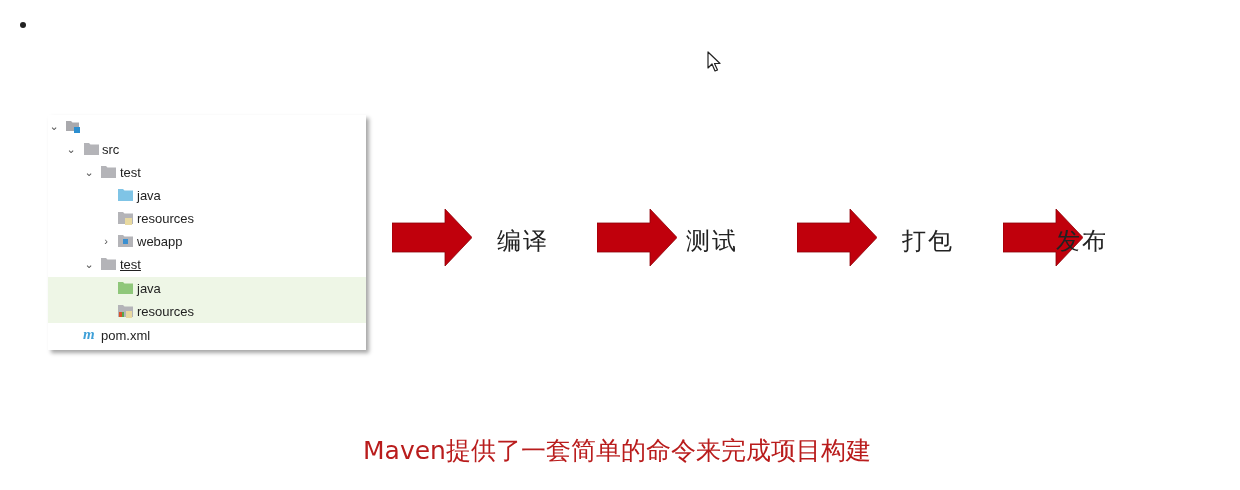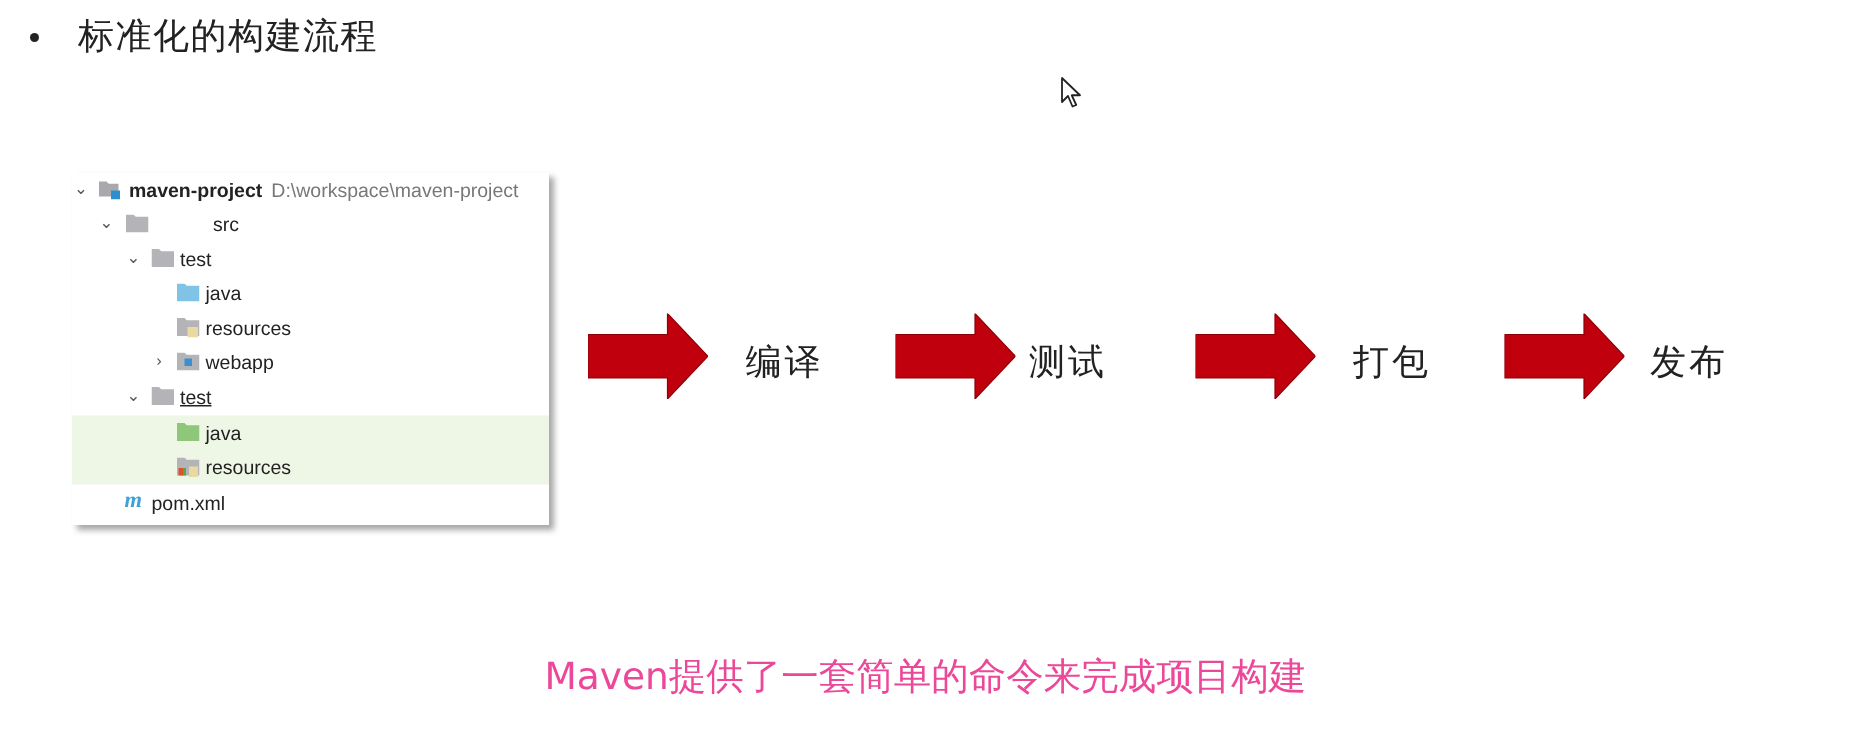--- a/index.html
+++ b/index.html
@@ -26,59 +26,55 @@
   .folder svg { display: block; }
   .tree-label { position: absolute; white-space: nowrap; }
   .tree-label.bold { font-weight: bold; }
   .tree-path { color: #777; margin-left: 6px; font-weight: normal; }
   .pom-m { position: absolute; color: #3fa0d8; font-style: italic; font-weight: bold; font-size: 15px; font-family: "Liberation Serif", serif; }
 
   .arrow { position: absolute; top: 209px; width: 80px; height: 57px; }
   .step-label { position: absolute; top: 225px; font-size: 24px; color: #222; letter-spacing: 2px; }
 
   .caption {
-    position: absolute; left: 363px; top: 434px; font-size: 25px; color: #ec4899;
+    position: absolute; left: 363px; top: 434px; font-size: 25px; color: #b91c1c;
     font-family: "DejaVu Sans", "Liberation Sans", sans-serif;
   }
 </style>
 </head>
 <body>
 
 <div class="heading">
   <span class="bullet"></span>
-  <span class="heading-text">标准化的构建流程</span>
 </div>
 
 <svg class="cursor" viewBox="0 0 16 22">
   <path d="M1 1 L1 17 L5 13 L8 20 L10.5 19 L7.5 12.5 L13 12.5 Z" fill="#fff" stroke="#222" stroke-width="1.2" stroke-linejoin="round"></path>
 </svg>
 
 <div class="tree">
 
   <div class="tree-row" style="top:0px;">
     <span class="chev" style="left:0px;top:5px;">⌄</span>
     <span class="folder" style="left:18px;top:5px;">
       <svg width="15" height="13" viewBox="0 0 15 13">
           <path d="M0 1h5l1.5 1.5H13V11H0z" fill="#a9a9ad"></path>
           <rect x="8" y="7" width="6" height="6" fill="#2c8fd0"></rect>
         </svg>
     </span>
-    <span class="tree-label bold" style="left:38px;top:4px;">
-      <span>maven-project</span><span class="tree-path">D:\workspace\maven-project</span>
-    </span>
   </div>
 
   <div class="tree-row" style="top:23px;">
     <span class="chev" style="left:17px;top:5px;">⌄</span>
     <span class="folder" style="left:36px;top:5px;">
       <svg width="15" height="12" viewBox="0 0 15 12">
           <path d="M0 0h5l1.5 1.5H15V12H0z" fill="#b4b4b8"></path>
         </svg>
     </span>
-    <span class="tree-label" style="left:54px;top:4px;margin-left:40px;">src</span>
+    <span class="tree-label" style="left:54px;top:4px;">src</span>
   </div>
 
   <div class="tree-row" style="top:46px;">
     <span class="chev" style="left:35px;top:5px;">⌄</span>
     <span class="folder" style="left:53px;top:5px;">
       <svg width="15" height="12" viewBox="0 0 15 12">
           <path d="M0 0h5l1.5 1.5H15V12H0z" fill="#b4b4b8"></path>
         </svg>
     </span>
     <span class="tree-label" style="left:72px;top:4px;">test</span>
@@ -162,15 +158,15 @@
 <span class="step-label" style="left:686px;">测试</span>
 
 <svg class="arrow" style="left:797px;" viewBox="0 0 80 57">
   <path d="M0 14 H53 V0 L80 28.5 L53 57 V43 H0 Z" fill="#c0000c" stroke="#8e0008" stroke-width="0.8"></path>
 </svg>
 <span class="step-label" style="left:902px;">打包</span>
 
 <svg class="arrow" style="left:1003px;" viewBox="0 0 80 57">
   <path d="M0 14 H53 V0 L80 28.5 L53 57 V43 H0 Z" fill="#c0000c" stroke="#8e0008" stroke-width="0.8"></path>
 </svg>
-<span class="step-label" style="left:1100px;">发布</span>
+<span class="step-label" style="left:1056px;">发布</span>
 
 <div class="caption">Maven提供了一套简单的命令来完成项目构建</div>
 
 </body></html>

